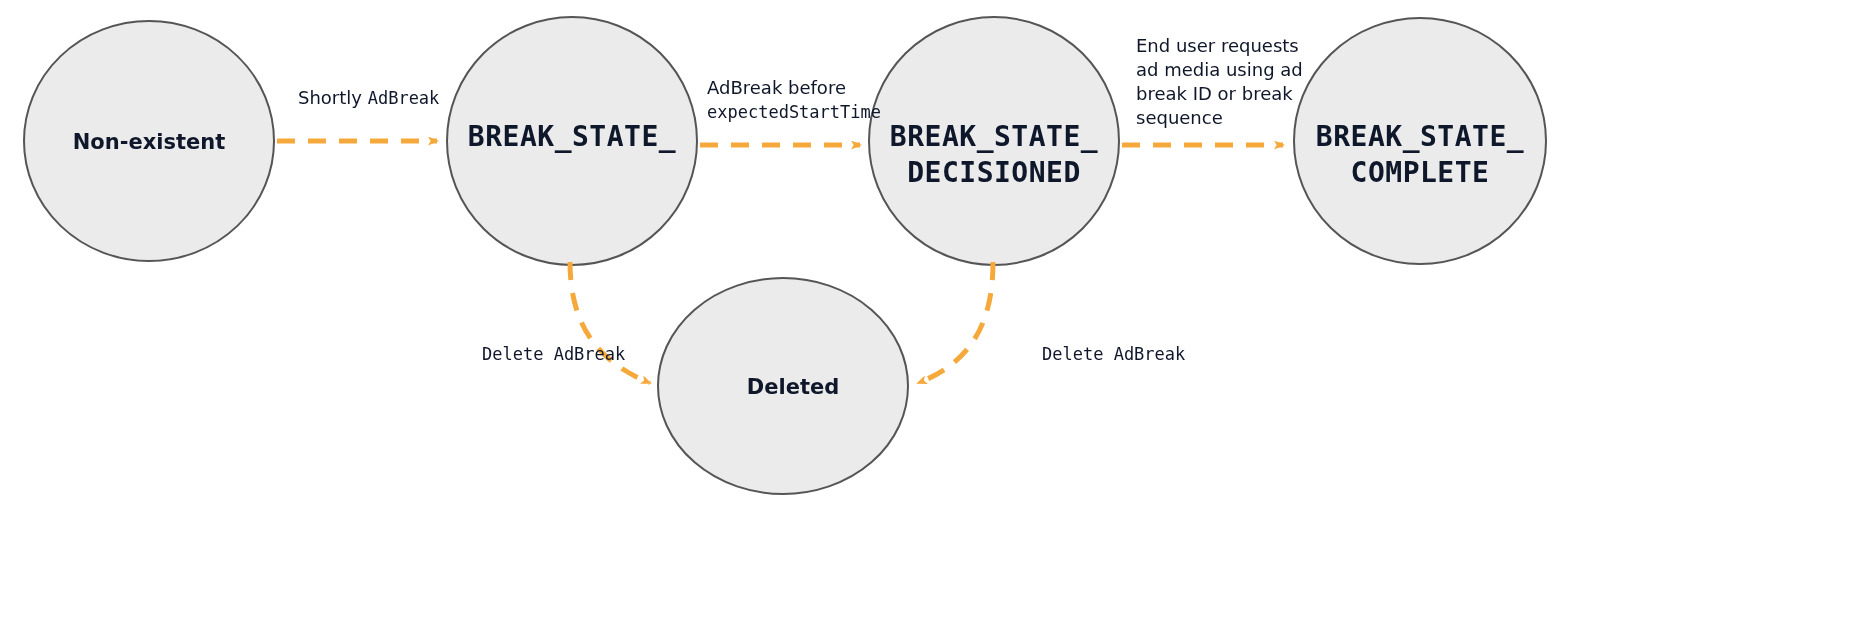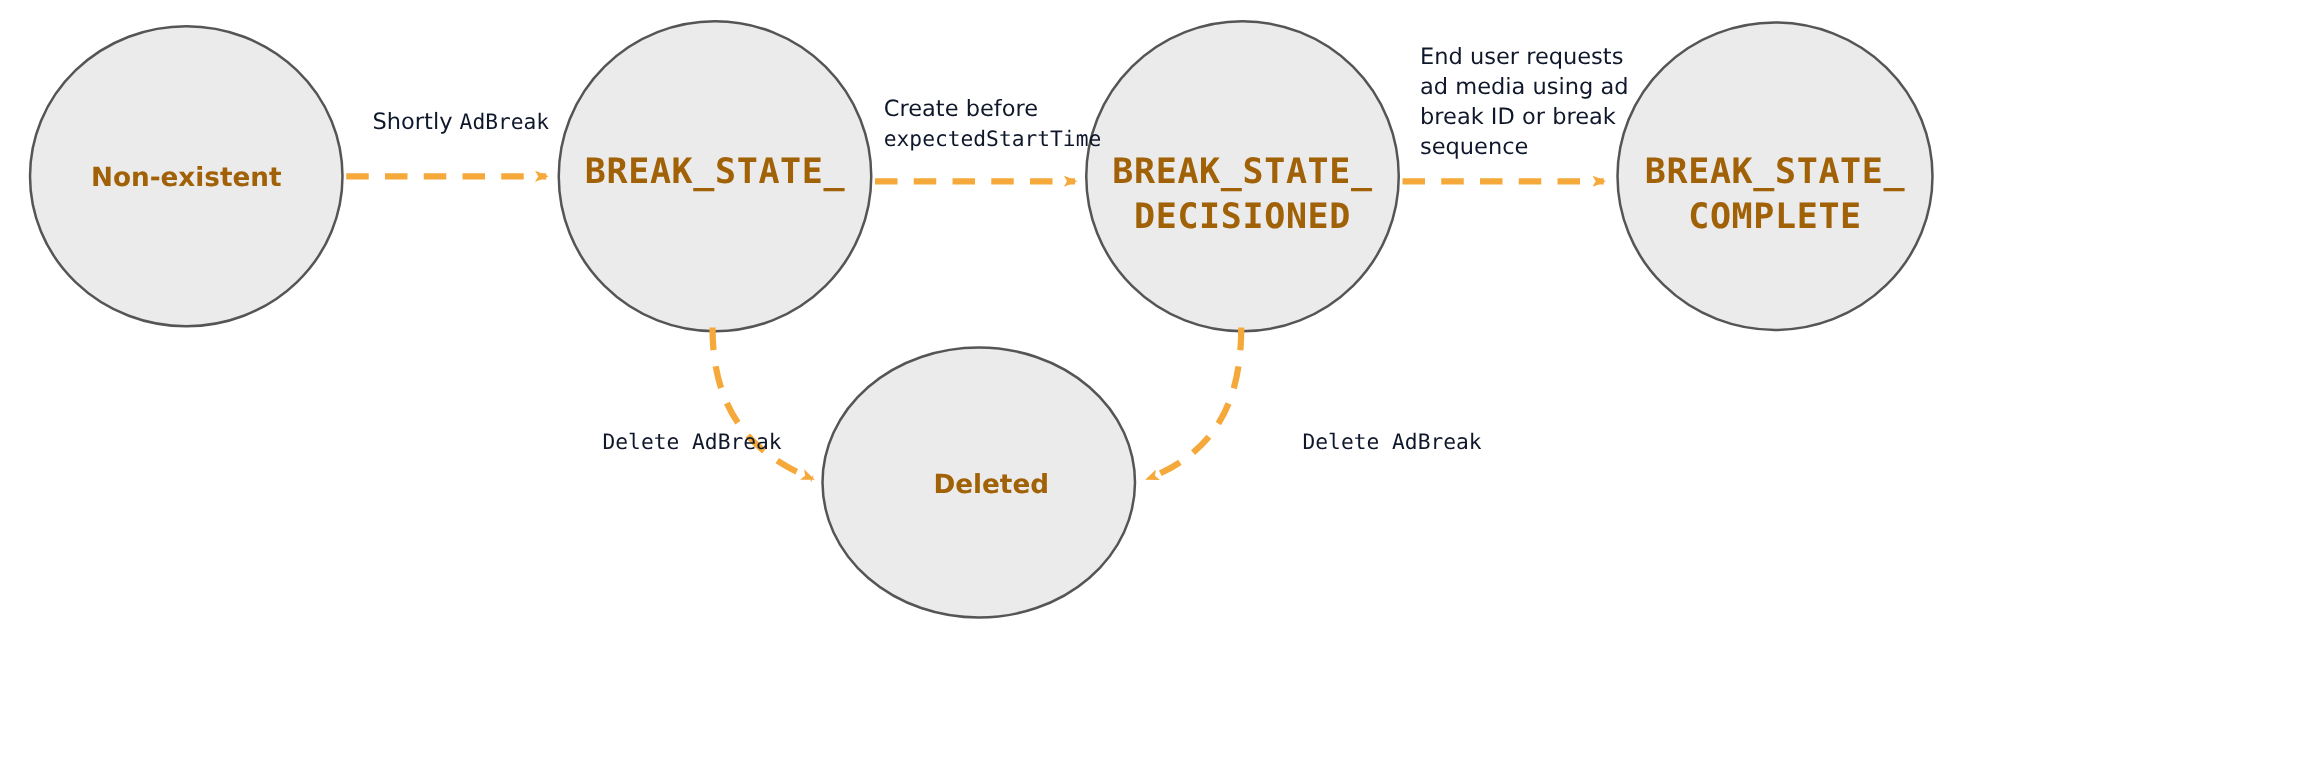--- a/index.html
+++ b/index.html
@@ -5,21 +5,21 @@
   html,body{margin:0;padding:0;background:#ffffff;}
   body{width:1858px;height:617px;position:relative;overflow:hidden;
        font-family:"Liberation Sans",sans-serif;}
   #canvas{position:absolute;inset:0;width:1858px;height:617px;}
   svg.layer{position:absolute;left:0;top:0;width:1858px;height:617px;}
 
   .node-label{
     position:absolute;
     text-align:center;
     pointer-events:none;
-    color:#a16207;
+    color:#0f172a;
     line-height:1.28;
   }
   .node-label.mono{
     font-family:"DejaVu Sans Mono","Liberation Mono",monospace;
     font-weight:bold;
     font-size:28px;
     letter-spacing:0.5px;
   }
   .node-label.sans{
     font-family:"DejaVu Sans","Liberation Sans",sans-serif;
@@ -90,21 +90,21 @@
 
   <div class="node-label sans" style="left:658px; top:374px; width:270px;">
     <div>Deleted</div>
   </div>
 
   <div class="edge-label" style="left:298px; top:86px;">
     <span class="s">Shortly </span><span class="m">AdBreak</span>
   </div>
 
   <div class="edge-label" style="left:707px; top:76px;">
-    <div><span class="s">Create before</span></div>
+    <div><span class="s">AdBreak before</span></div>
     <div><span class="m">expectedStartTime</span></div>
   </div>
 
   <div class="edge-label sans-block" style="left:1136px; top:34px; width:170px;">
     <div>End user requests</div>
     <div>ad media using ad</div>
     <div>break ID or break</div>
     <div>sequence</div>
   </div>
 

